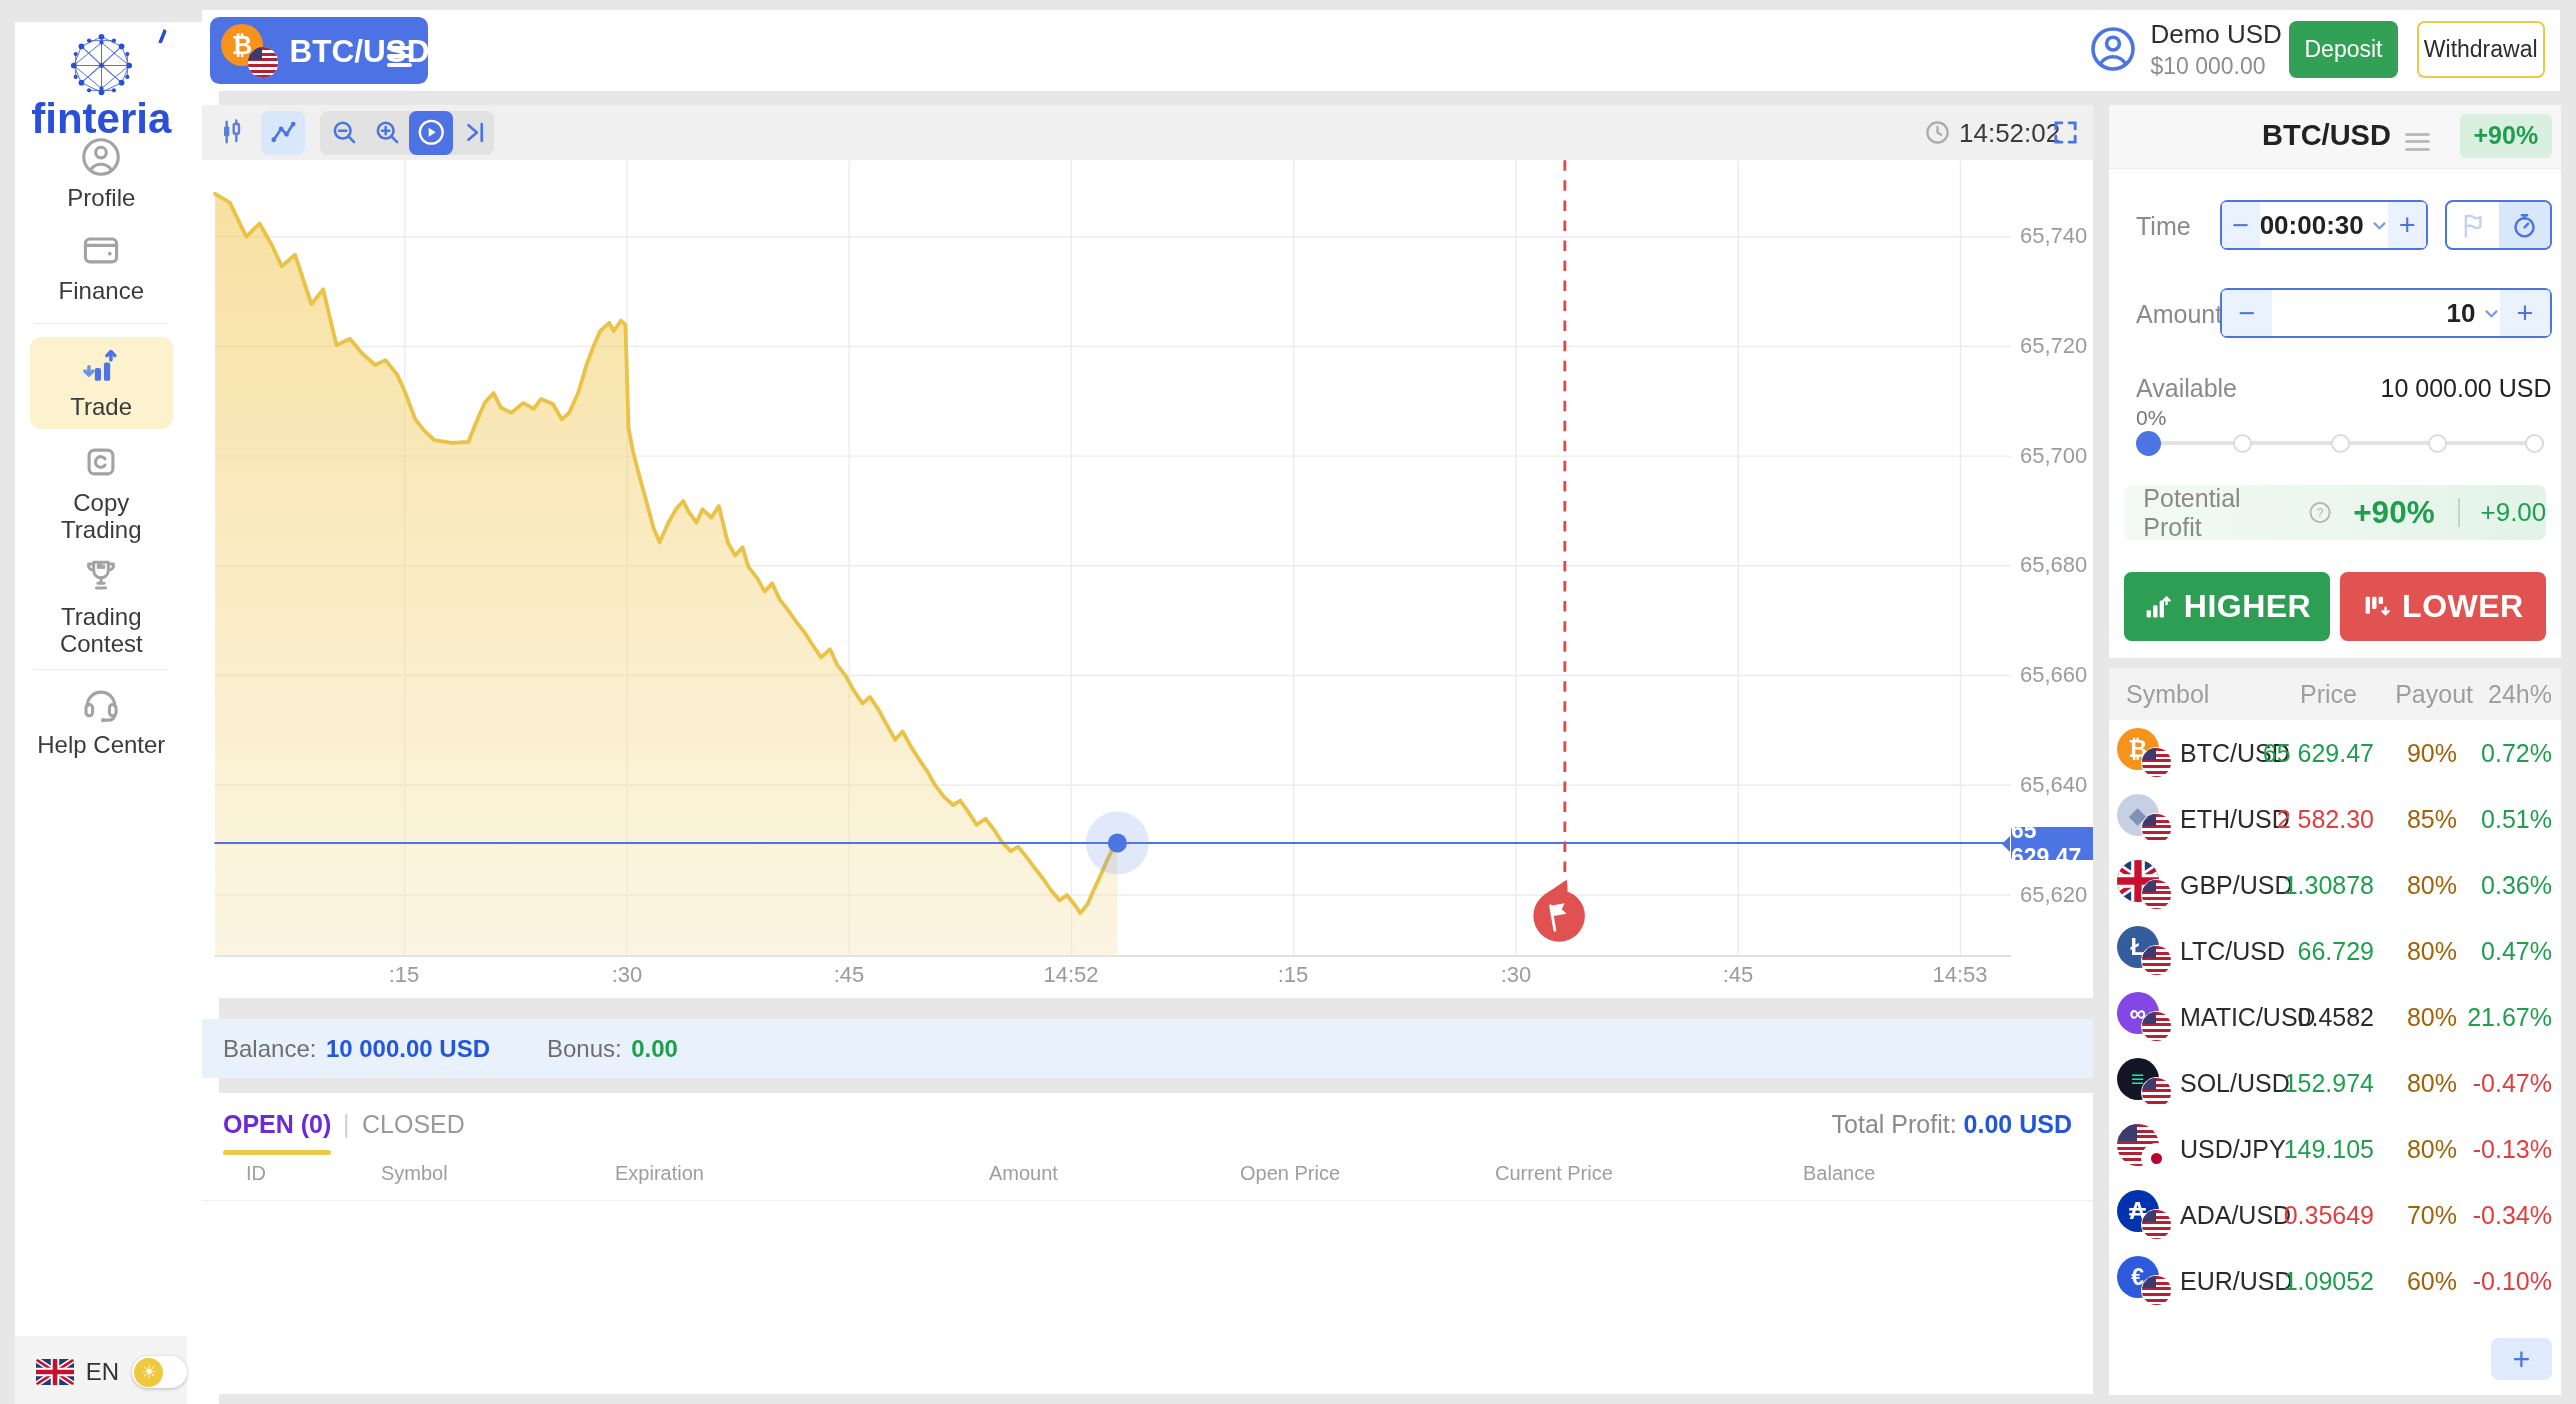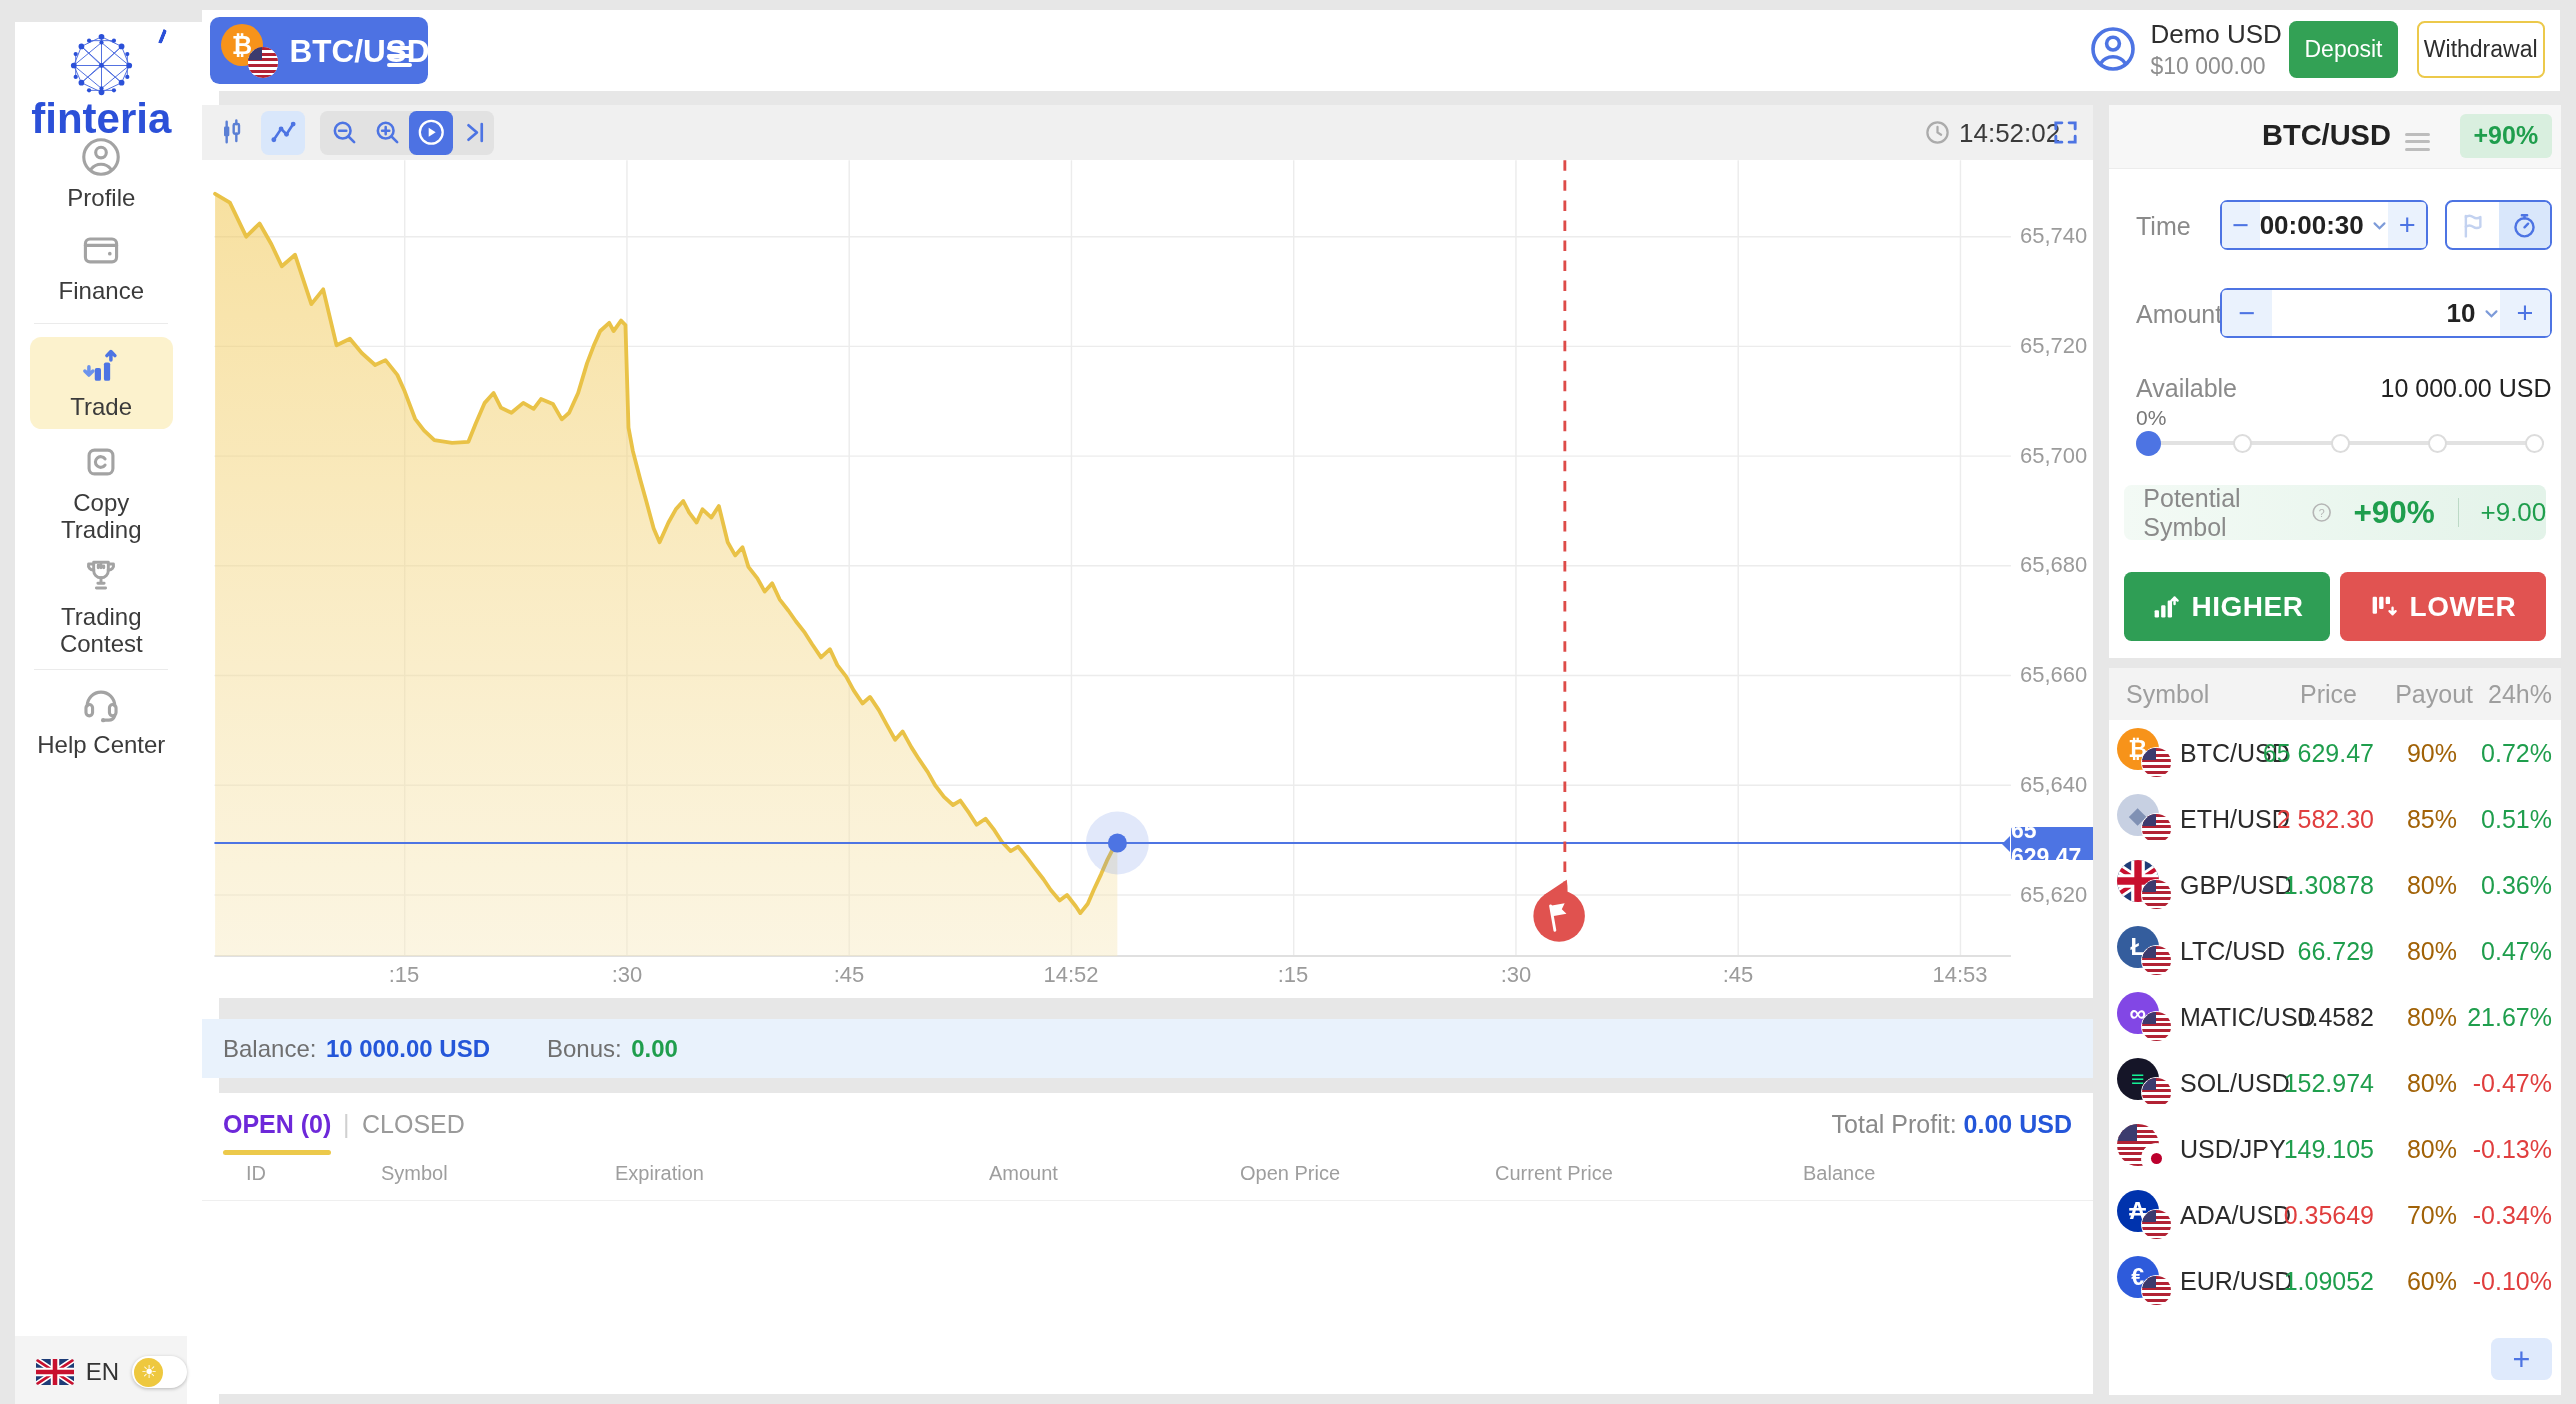--- a/index.html
+++ b/index.html
@@ -91,21 +91,21 @@
   #slider{position:absolute;left:27px;top:324px;width:408px;height:29px;cursor:pointer;}
   #slider .track{position:absolute;left:0;right:0;top:12.4px;height:3.8px;background:#e2e2e2;}
   .sl-dot{position:absolute;top:4.8px;width:19px;height:19px;background:#fff;border:2.9px solid #dcdcdc;border-radius:50%;box-sizing:border-box;}
   .sl-dot.active{width:25px;height:25px;top:1.9px;background:#4d74e3;border:none;}
   #pp-box{position:absolute;left:15.3px;top:380px;width:422px;height:55px;background:linear-gradient(90deg,#f3faf5,#e3f3e9);border-radius:7.6px;display:flex;align-items:center;}
   #pp-label{font-size:25px;color:#8a8a8a;margin-left:19px;}
   #pp-info{width:25px;height:25px;color:#b5b5b5;margin-left:7.6px;}
   #pp-pct{font-size:31.5px;font-weight:bold;color:#1f9e4d;margin-left:21px;}
   #pp-div{width:1.9px;height:29px;background:#bcd9c6;margin-left:23px;}
   #pp-amt{font-size:26px;color:#1f9e4d;margin-left:21px;}
-  .big-btn{position:absolute;top:467px;width:206px;height:69px;border:none;border-radius:7.6px;color:#fff;font-size:28px;font-weight:bold;font-family:inherit;display:flex;align-items:center;justify-content:center;gap:11.4px;cursor:pointer;letter-spacing:0.5px;}
+  .big-btn{position:absolute;top:467px;width:206px;height:69px;border:none;border-radius:7.6px;color:#fff;font-size:32px;font-weight:bold;font-family:inherit;display:flex;align-items:center;justify-content:center;gap:11.4px;cursor:pointer;letter-spacing:0.5px;}
   #higher-btn{left:15.3px;background:#2f9e55;}
   #lower-btn{right:15.3px;background:#e15351;}
   #rp-gap{position:absolute;left:0;top:553px;width:452px;height:9.5px;background:#e7e7e7;}
   #asset-head{position:absolute;left:0;top:563px;width:452px;height:52px;background:#f3f3f3;font-size:25px;color:#9e9e9e;}
   #asset-head span{position:absolute;top:12.4px;}
   #asset-rows{position:absolute;left:0;top:615px;width:452px;}
   .arow{position:relative;height:66px;cursor:pointer;}
   .coin{position:absolute;left:7.6px;top:7.6px;width:42px;height:42px;border-radius:50%;color:#fff;font-weight:bold;font-size:23px;text-align:center;line-height:42px;overflow:hidden;}
   .subflag{position:absolute;left:32px;top:27px;width:30.5px;height:30.5px;}
   .asym{position:absolute;left:71px;top:19px;font-size:25px;color:#2b2b2b;}
@@ -462,21 +462,21 @@
   <div id="slider">
       <div class="track"></div>
       <div class="sl-dot active" style="left: 0px;"></div>
       <div class="sl-dot" style="left: 97px;"></div>
       <div class="sl-dot" style="left: 195px;"></div>
       <div class="sl-dot" style="left: 292px;"></div>
       <div class="sl-dot" style="left: 389px;"></div>
     </div>
 
   <div id="pp-box">
-    <span id="pp-label">Potential Symbol</span>
+    <span id="pp-label">Potential Profit</span>
     <svg id="pp-info" viewBox="0 0 24 24" fill="none" stroke="currentColor" stroke-width="1.8">
         <circle cx="12" cy="12" r="9.5"></circle>
         <text x="12" y="16.5" text-anchor="middle" font-size="12" fill="currentColor" stroke="none" font-family="Liberation Sans, sans-serif">?</text>
       </svg>
     <span id="pp-pct">+90%</span>
     <div id="pp-div"></div>
     <span id="pp-amt">+9.00</span>
   </div>
 
   <button id="higher-btn" class="big-btn">

